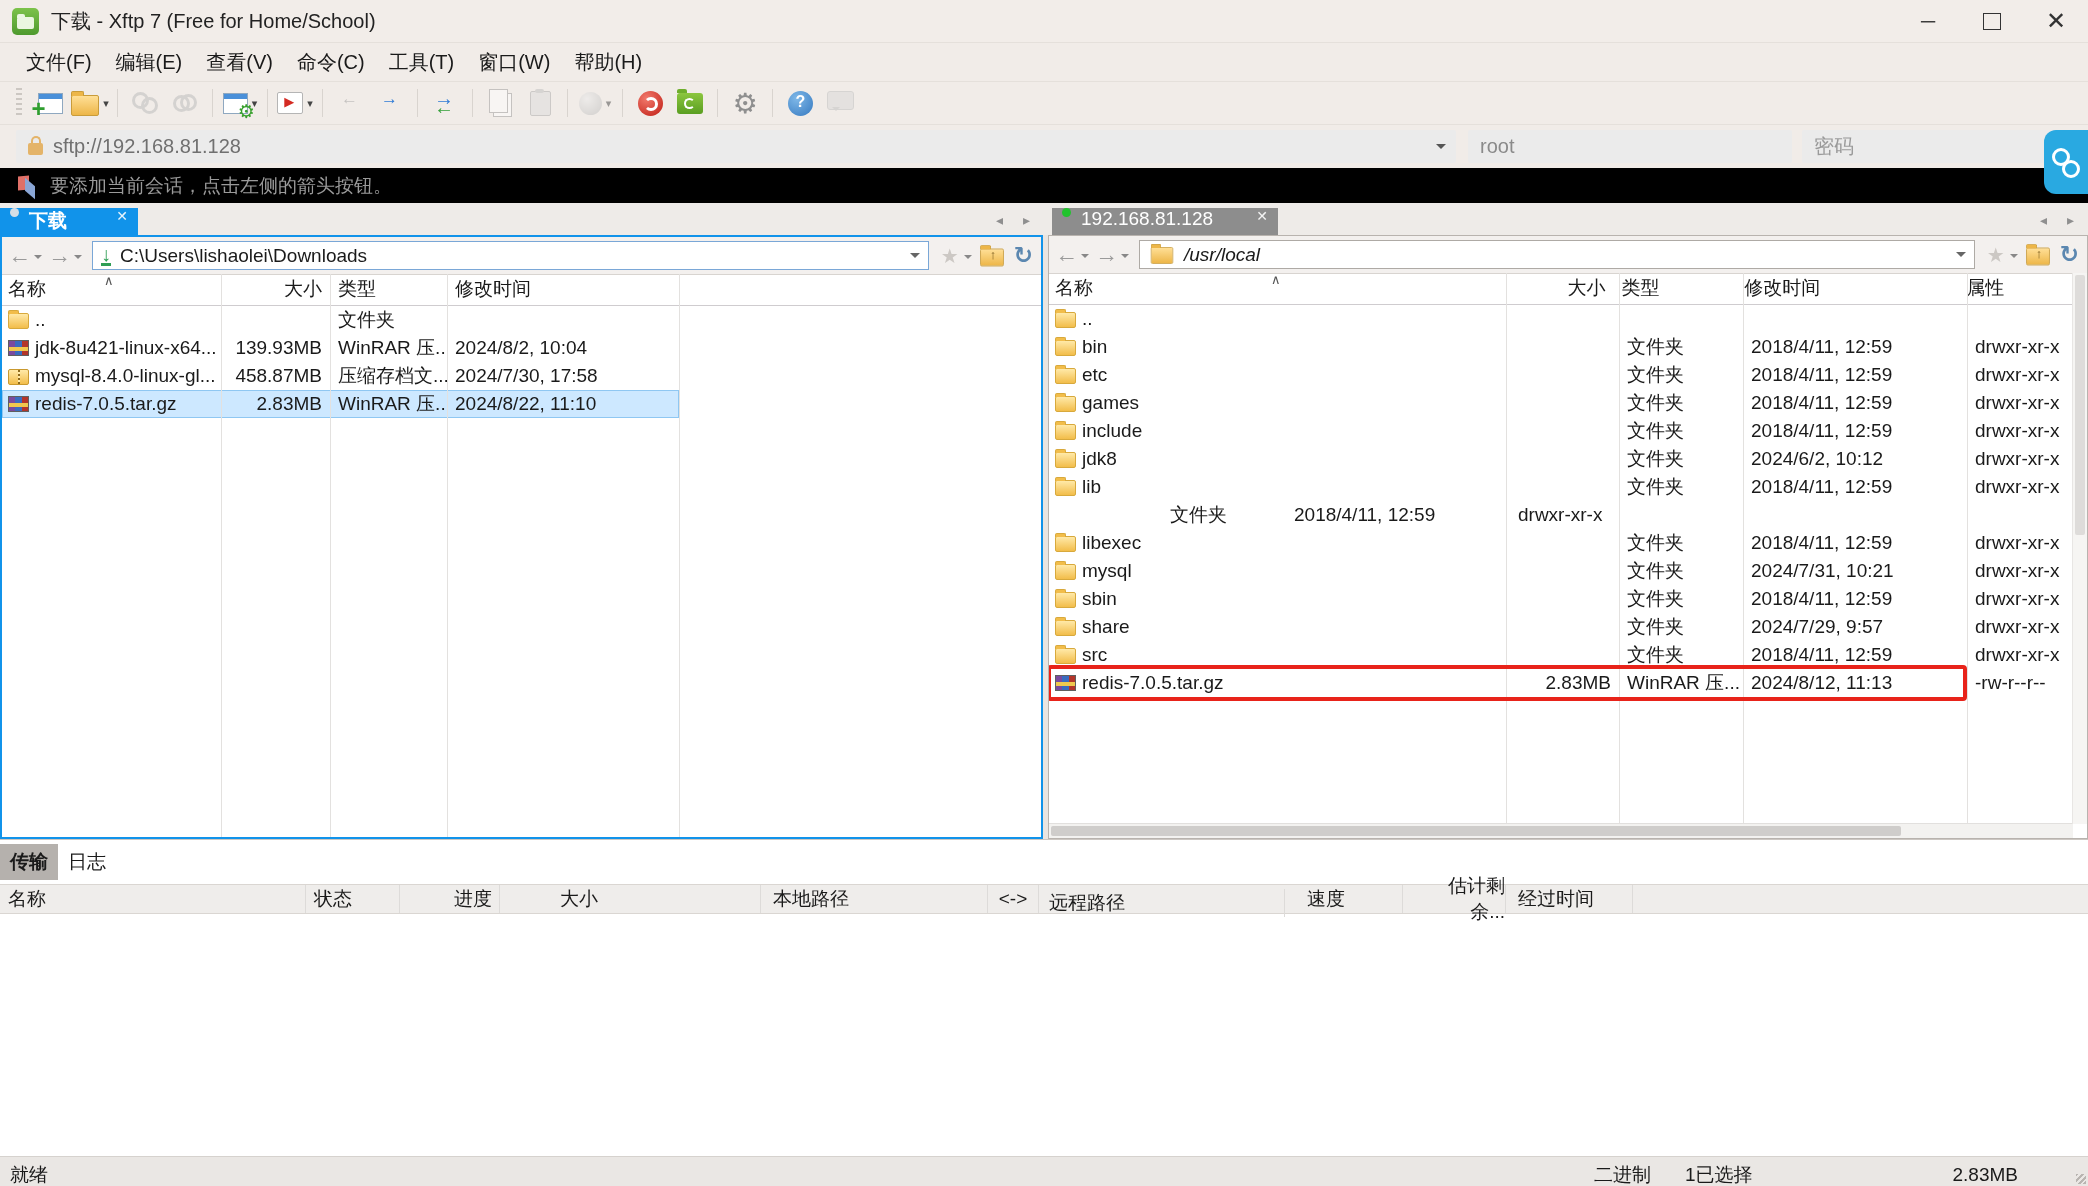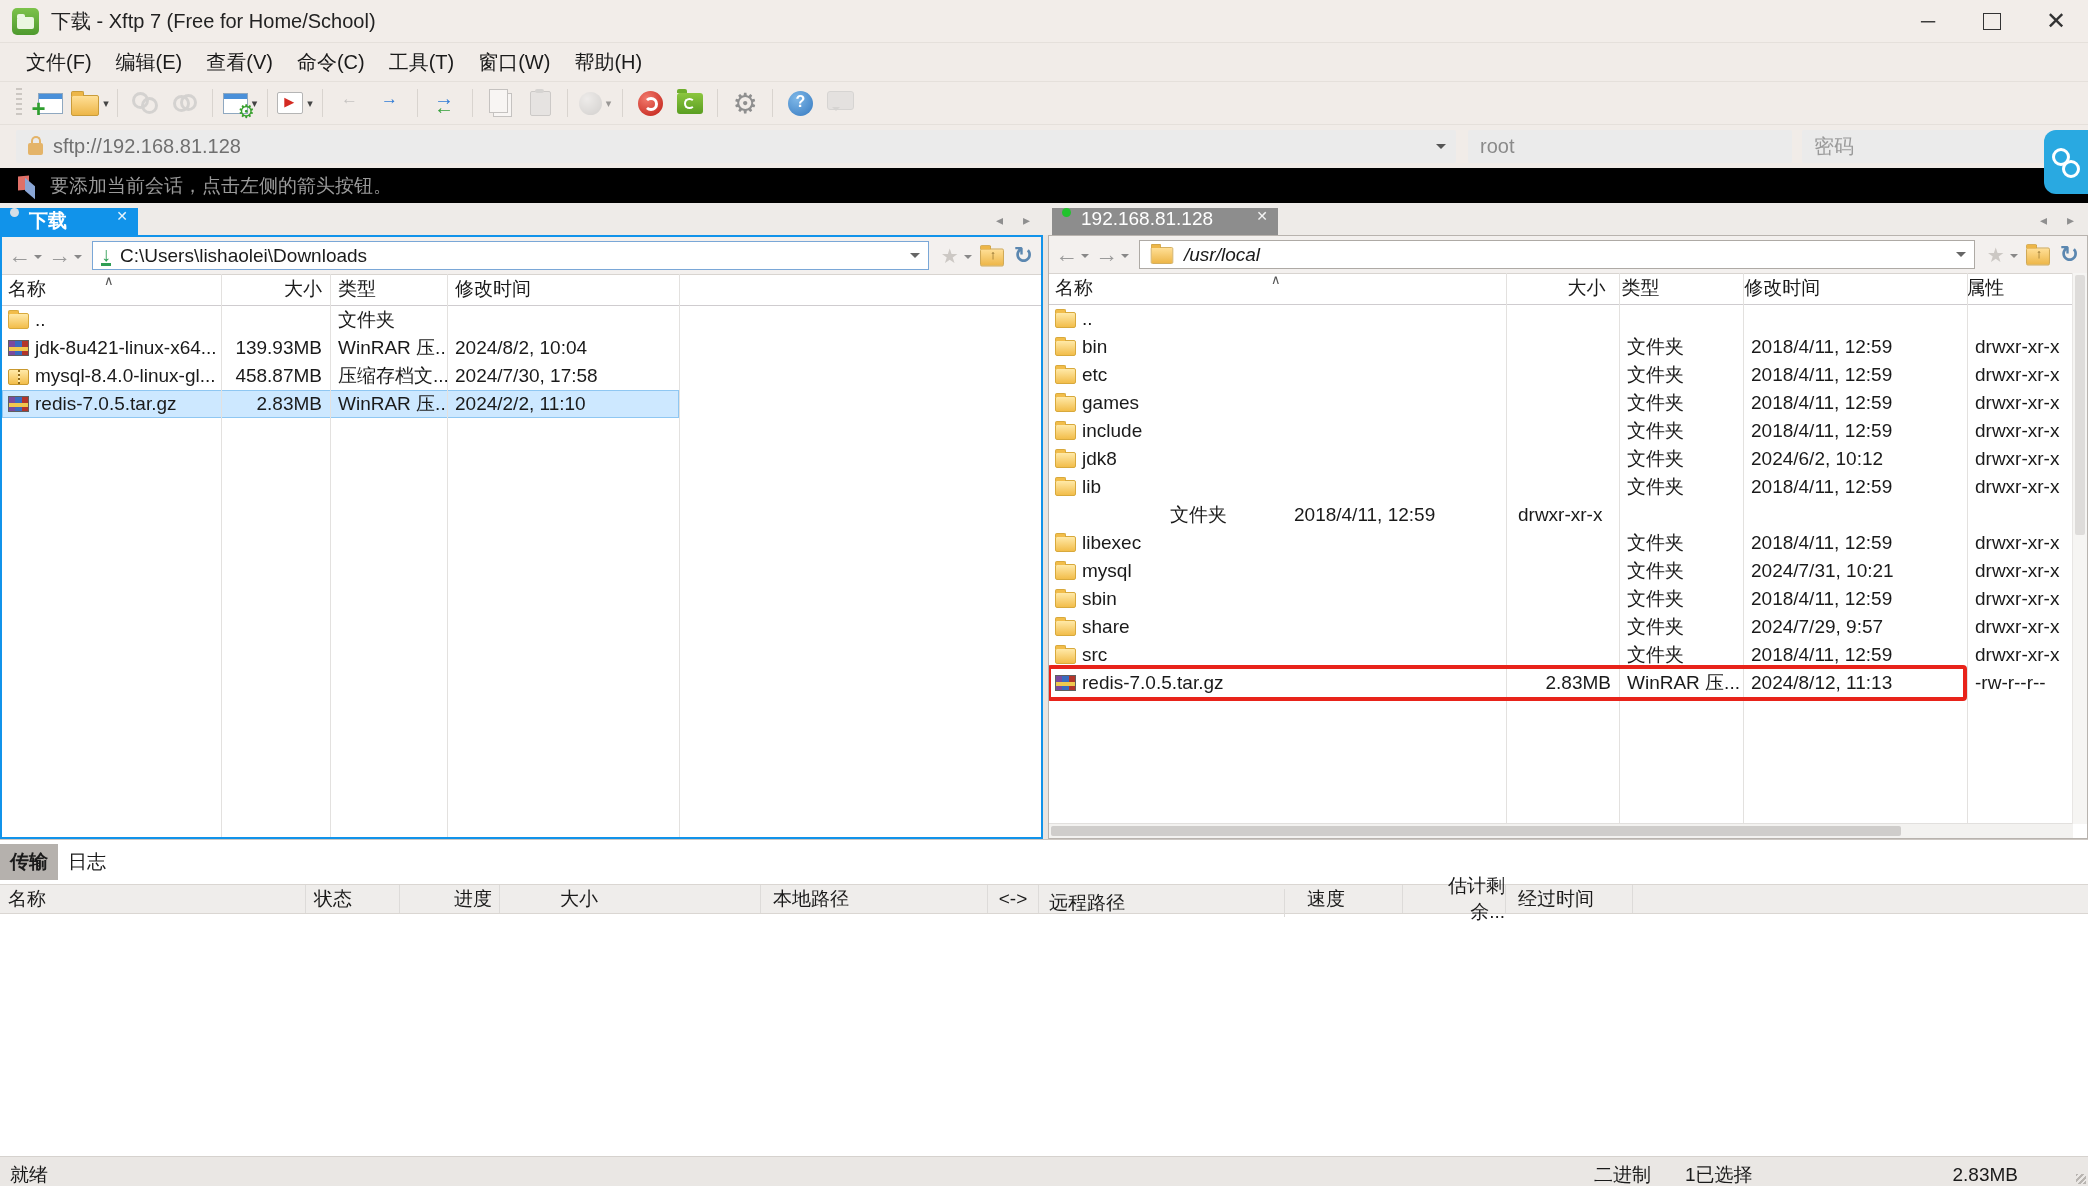--- a/index.html
+++ b/index.html
@@ -424,21 +424,21 @@
             <span class="cell c-type">压缩存档文...</span>
             <span class="cell c-date">2024/7/30, 17:58</span>
           </div>
           <div class="frow winrar selected">
             <span class="cell c-name">
               <span class="ficon winrar"></span>
               <span>redis-7.0.5.tar.gz</span>
             </span>
             <span class="cell c-size">2.83MB</span>
             <span class="cell c-type">WinRAR 压...</span>
-            <span class="cell c-date">2024/2/2, 11:10</span>
+            <span class="cell c-date">2024/8/22, 11:10</span>
           </div>
       </div>
       <span class="vl" style="left:219px"></span>
       <span class="vl" style="left:328px"></span>
       <span class="vl" style="left:445px"></span>
       <span class="vl" style="left:677px"></span>
     </div>
 
     <div class="pane pane-right">
       <div class="pathbar">

